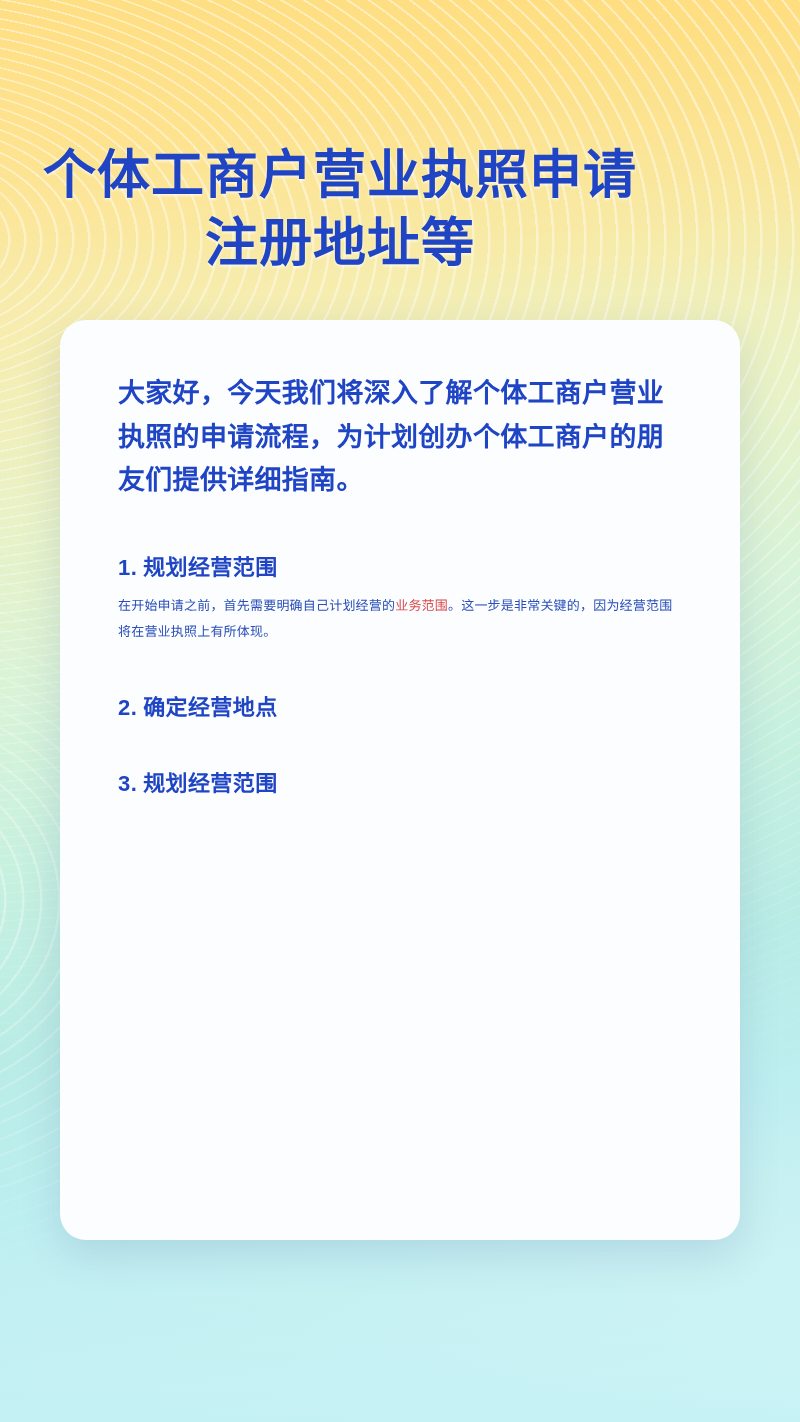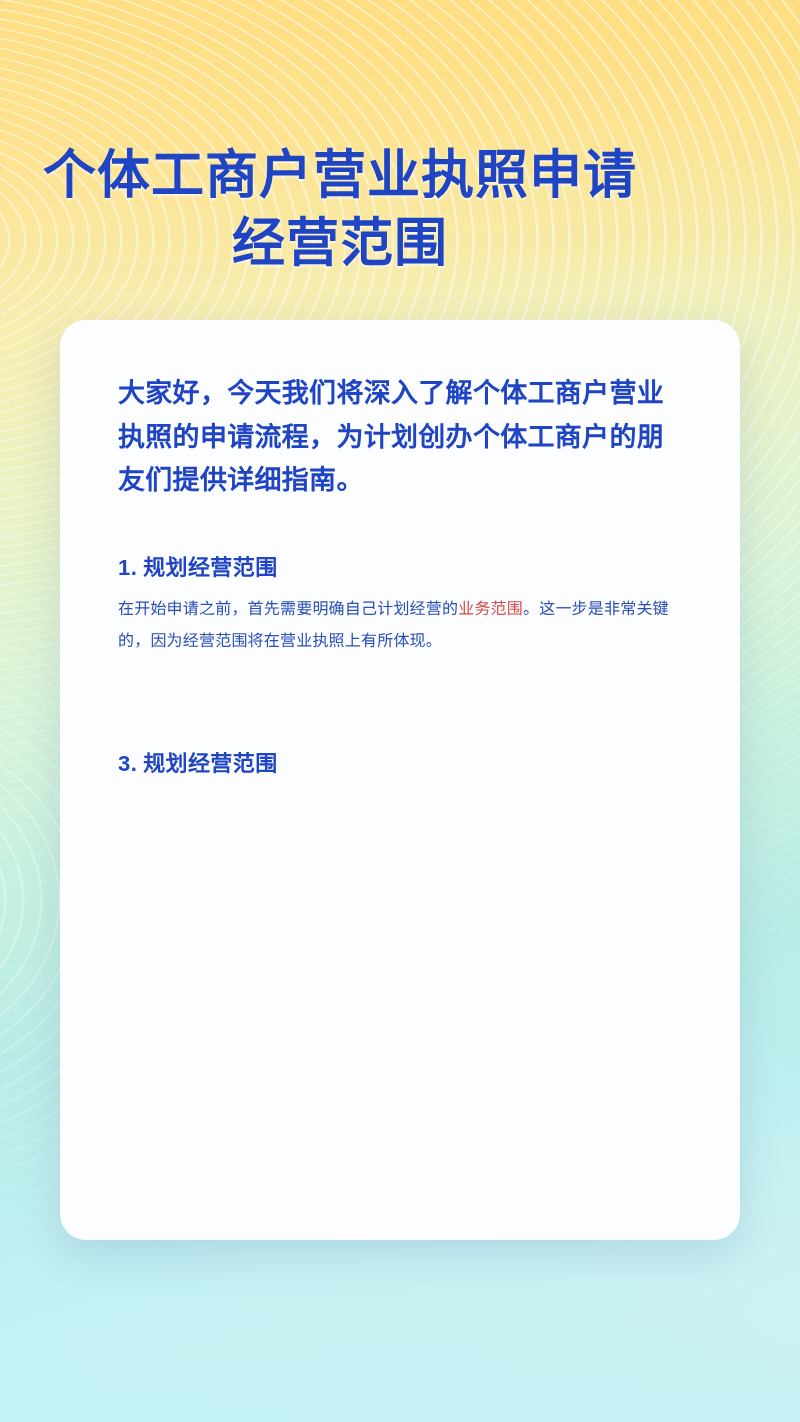--- a/index.html
+++ b/index.html
@@ -131,21 +131,21 @@
     font-weight: bold;
     font-size: 22px;
     color: #1f45c4;
     margin: 0 0 12px 0;
     letter-spacing: 0.4px;
   }
   .section-heading .num {
     margin-right: 6px;
   }
   .section-body {
-    font-size: 16px;
+    font-size: 13px;
     line-height: 2.0;
     color: #2a4fb8;
     margin: 0;
     letter-spacing: 0.2px;
   }
   .hl-red {
     color: #d94a4a;
   }
   .spacer-1 { height: 10px; }
 </style>
@@ -153,37 +153,40 @@
 <body>
 
 <div class="poster">
   <div class="poster-glow-top"></div>
   <div class="poster-wave"></div>
   <div class="poster-wave-2"></div>
   <div class="poster-glow-bottom"></div>
 
   <div class="title-block">
     <div class="title-line">个体工商户营业执照申请</div>
-    <div class="title-line">经营范围</div>
+    <div class="title-line">注册地址等</div>
   </div>
 
   <div class="card">
 
     <p class="lead">大家好，今天我们将深入了解个体工商户营业执照的申请流程，为计划创办个体工商户的朋友们提供详细指南。</p>
 
     <div class="section">
       <h2 class="section-heading">
         <span class="num">1.</span><span>规划经营范围</span>
       </h2>
       <p class="section-body"><span>在开始申请之前，首先需要明确自己计划经营的</span><span class="hl-red">业务范围</span><span>。这一步是非常关键的，因为经营范围将在营业执照上有所体现。</span></p>
     </div>
 
     <div class="spacer-1"></div>
 
     <div class="section">
+      <h2 class="section-heading">
+        <span class="num">2.</span><span>确定经营地点</span>
+      </h2>
     </div>
 
     <div class="spacer-1"></div>
 
     <div class="section">
       <h2 class="section-heading">
         <span class="num">3.</span><span>规划经营范围</span>
       </h2>
     </div>
 

